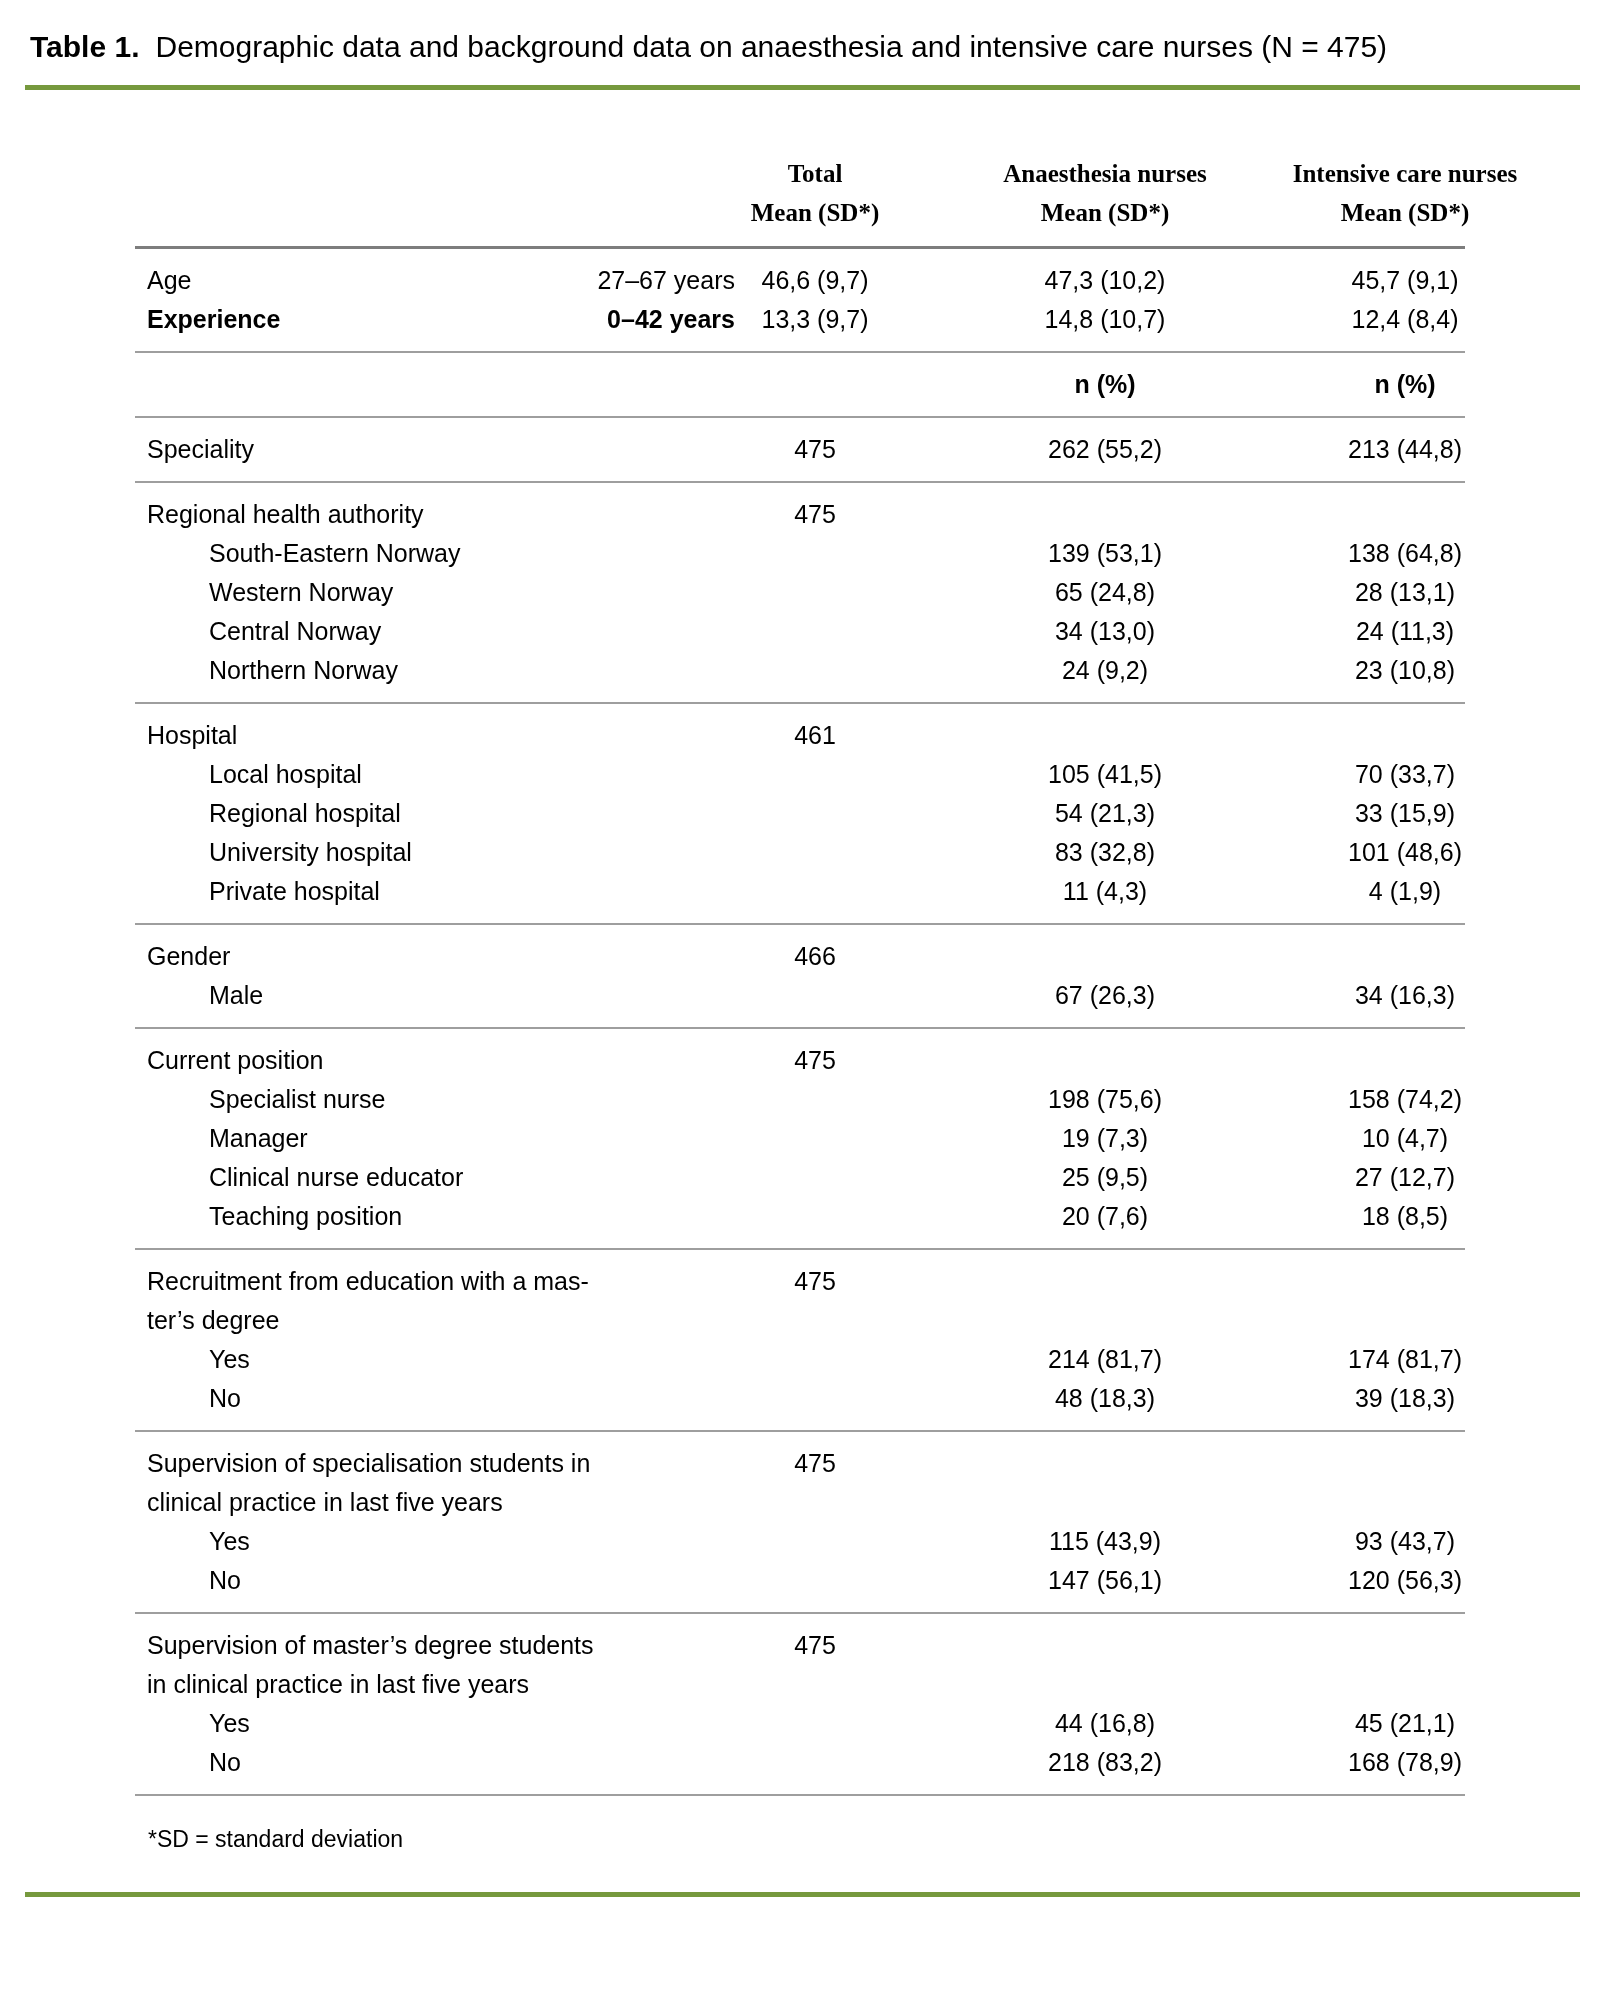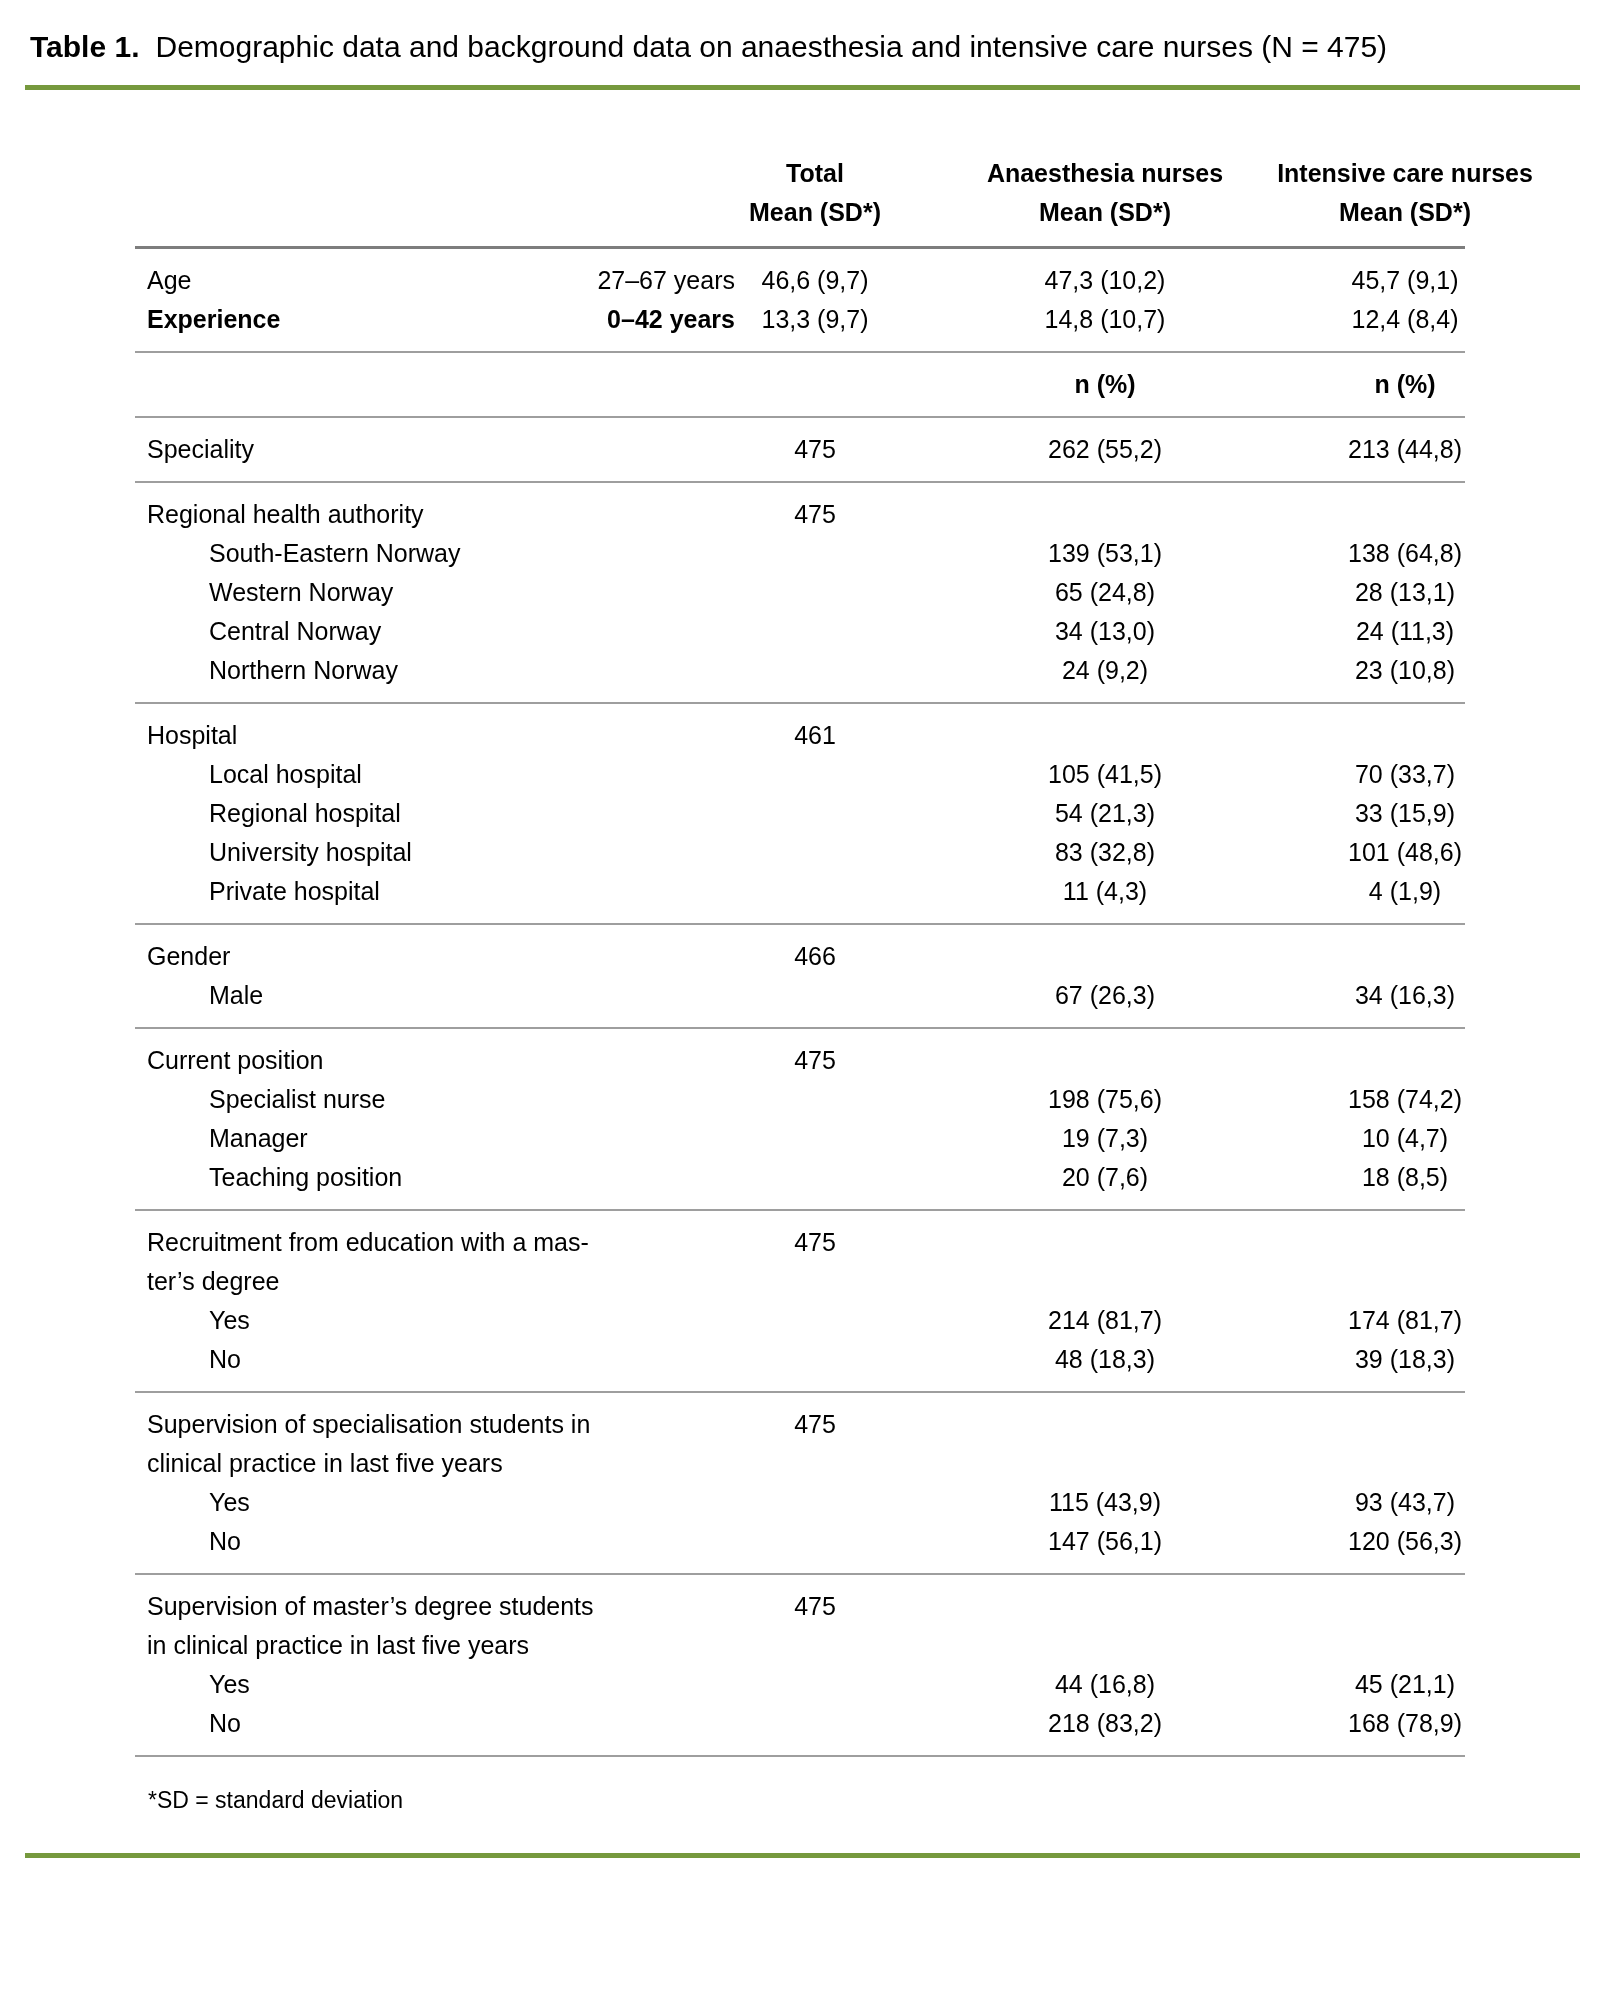--- a/index.html
+++ b/index.html
@@ -28,21 +28,21 @@
   .tablewrap{
     margin-left:135px;margin-top:44px;width:1360px;
     font-size:25px;line-height:39px;
   }
   .row{
     display:grid;
     grid-template-columns:205px 395px 160px 420px 180px;
     align-items:start;
   }
   .hdr{padding-top:20px;}
-  .hdr-cell{text-align:center;font-weight:bold;white-space:nowrap;}
+  .hdr-cell{text-align:center;font-weight:bold;white-space:nowrap;font-family:Liberation Serif, serif;}
   .c1{grid-column:1;padding-left:12px;white-space:pre;}
   .c2{grid-column:2;padding-left:7px;white-space:pre;text-align:right;}
   .c3{grid-column:3;}
   .c4{grid-column:4;}
   .c5{grid-column:5;}
   .c3,.c4,.c5{justify-self:center;white-space:nowrap;}
   .span2{grid-column:1 / 3;padding-left:12px;white-space:pre;font-weight:normal;}
   .item{grid-column:1 / 3;padding-left:74px;white-space:pre;}
   .divider{
     height:2px;width:1330px;background:var(--divider);
@@ -174,20 +174,25 @@
       <div class="item">Specialist nurse</div>
       <div class="c4">198 (75,6)</div>
       <div class="c5">158 (74,2)</div>
     </div>
     <div class="row">
       <div class="item">Manager</div>
       <div class="c4">19 (7,3)</div>
       <div class="c5">10 (4,7)</div>
     </div>
     <div class="row">
+      <div class="item">Clinical nurse educator</div>
+      <div class="c4">25 (9,5)</div>
+      <div class="c5">27 (12,7)</div>
+    </div>
+    <div class="row">
       <div class="item">Teaching position</div>
       <div class="c4">20 (7,6)</div>
       <div class="c5">18 (8,5)</div>
     </div>
     <div class="divider"></div>
     <div class="row">
       <div class="span2">Recruitment from education with a mas-
 ter’s degree</div>
       <div class="c3">475</div>
     </div>

